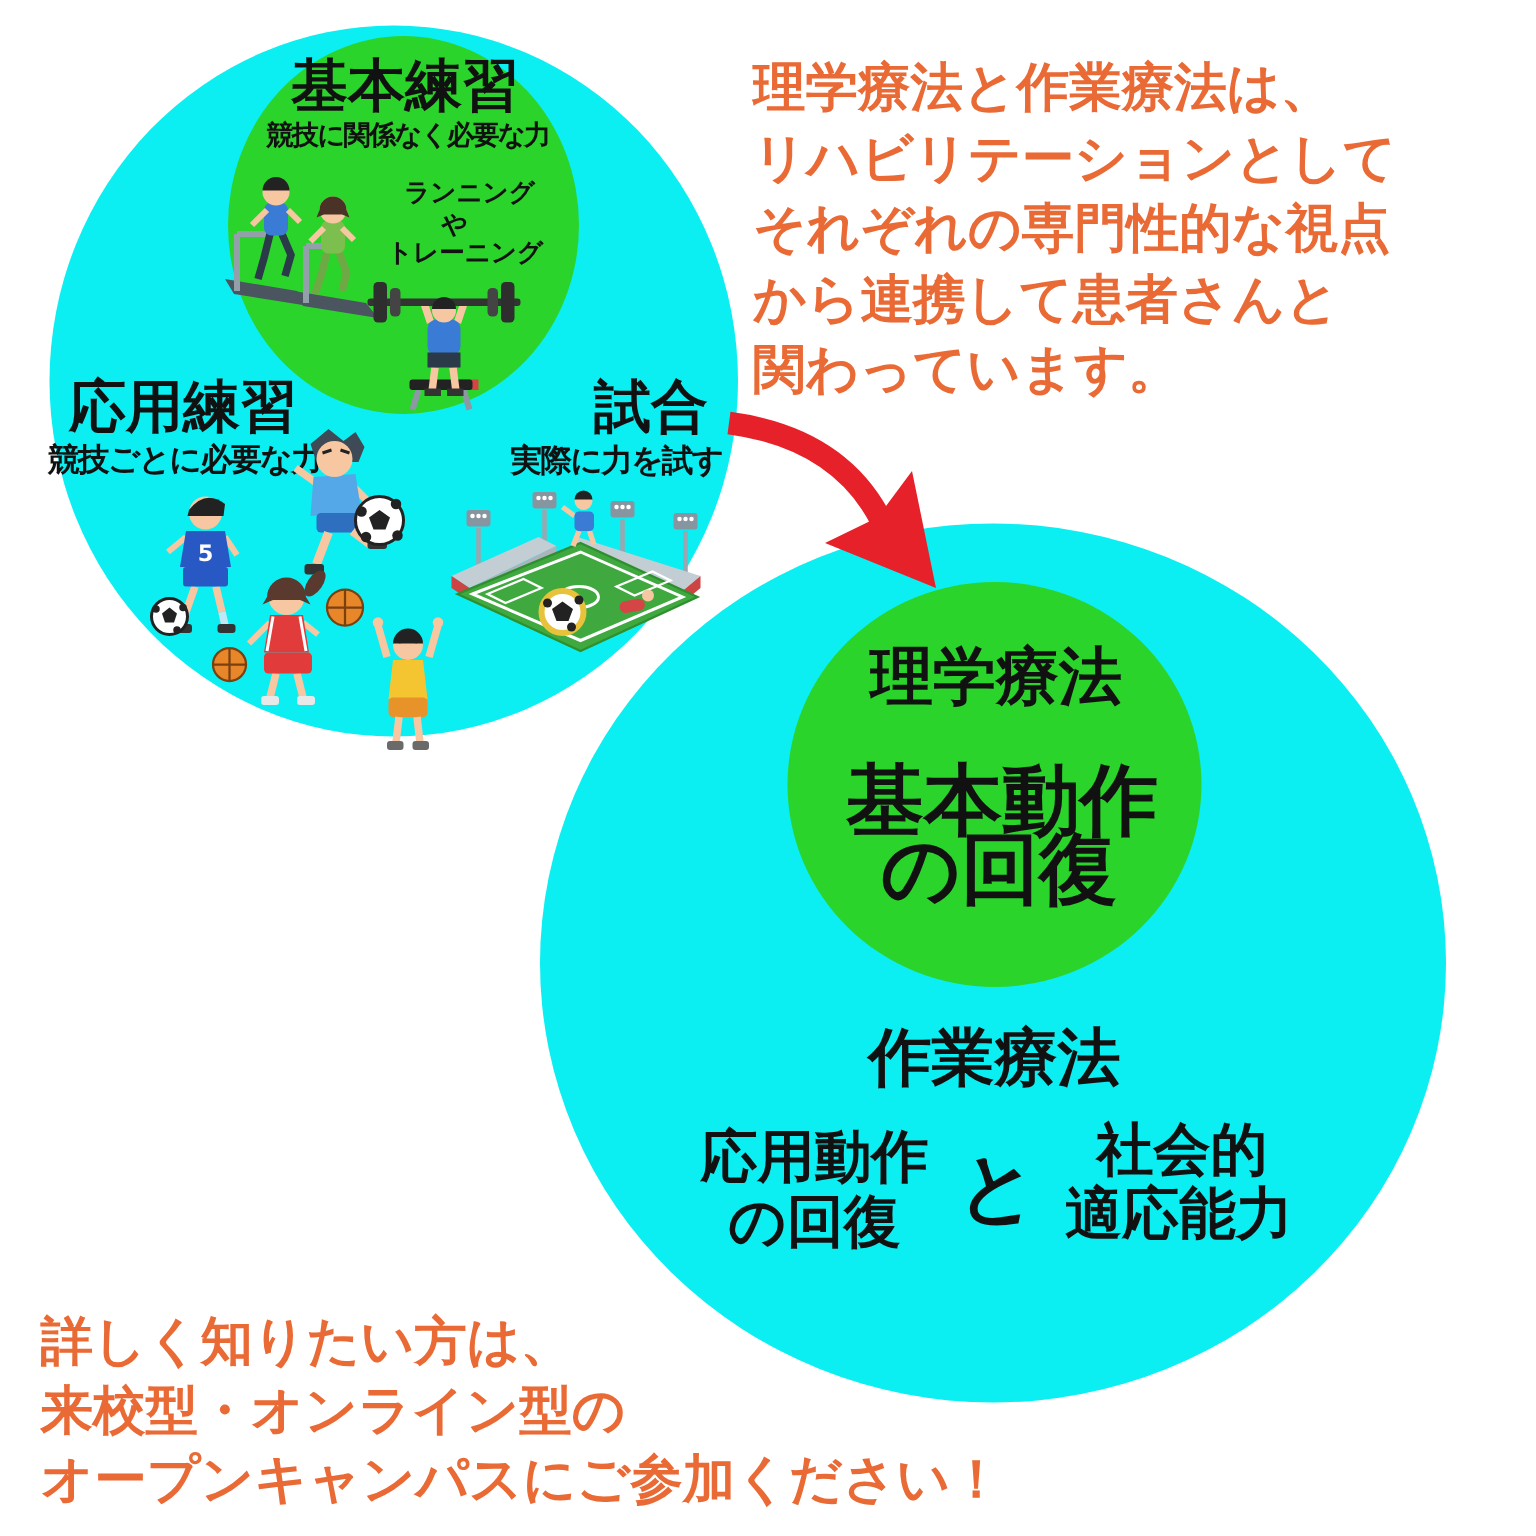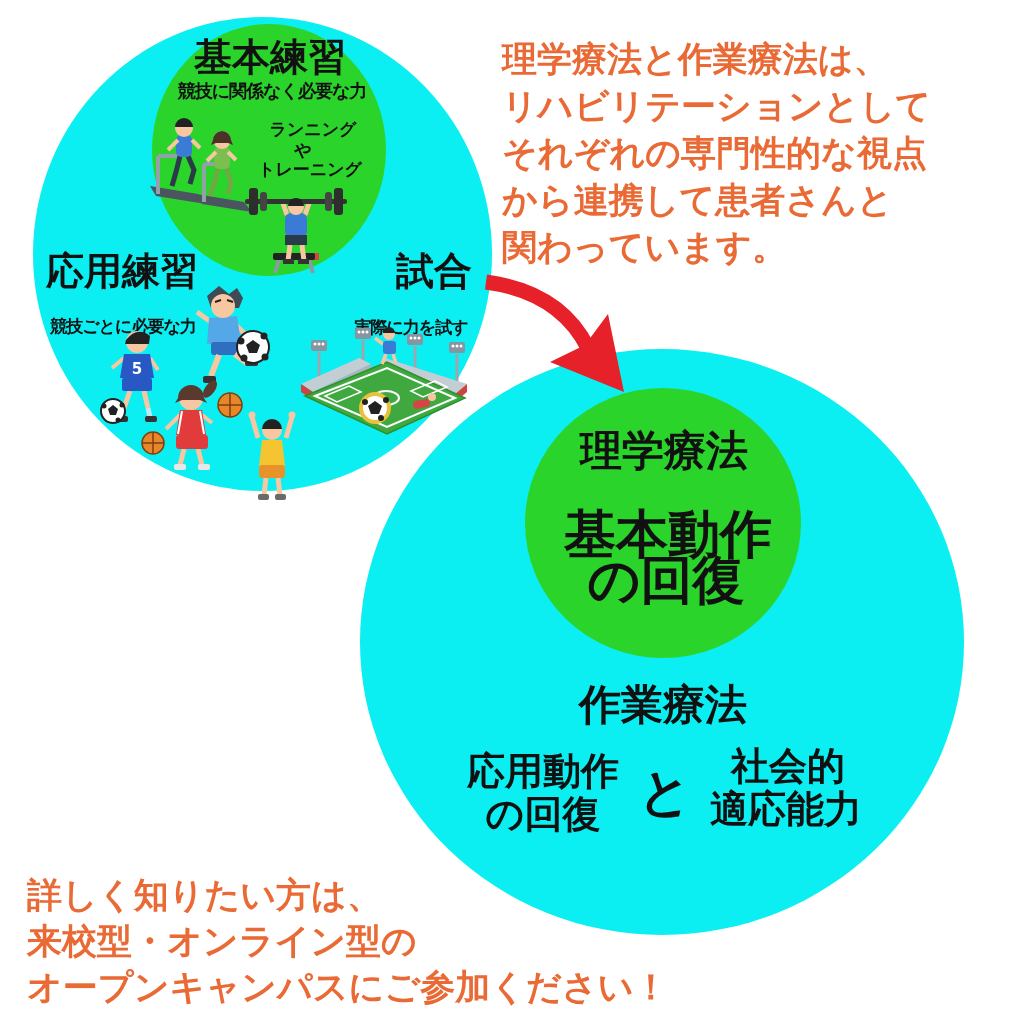--- a/index.html
+++ b/index.html
@@ -12,21 +12,21 @@
   .circle{position:absolute;border-radius:50%;}
   .cyan-circle{background:var(--cyan,#0BEFF2);}
   .green-circle{background:var(--green,#2BD42B);}
   .t{position:absolute;color:var(--text,#111111);white-space:nowrap;font-weight:bold;}
   .center{transform:translateX(-50%);text-align:center;}
   .ttl-lg{font-size:38px;line-height:42px;letter-spacing:0px;}
   .ttl-xl{font-size:42px;line-height:46px;}
   .ttl-md{font-size:52px;line-height:44px;}
   .ttl-sm{font-size:38px;line-height:42px;}
   .sub{font-size:18px;line-height:22px;letter-spacing:-1px;}
-  .sub2{font-size:17px;line-height:21px;letter-spacing:-1px;margin-top:20px;}
+  .sub2{font-size:21px;line-height:21px;letter-spacing:-1px;}
   .note{font-size:17px;line-height:20px;letter-spacing:0px;}
   .orange-block{position:absolute;color:var(--orange,#EA6A35);font-size:35px;line-height:47px;font-weight:bold;white-space:nowrap;}
   .cta-block{line-height:46px;}
   svg{position:absolute;overflow:visible;}
 </style>
 </head>
 <body>
 
 <div class="circle cyan-circle" style="left:33px;top:17px;width:459px;height:474px;"></div>
 <div class="circle green-circle" style="left:152px;top:24px;width:234px;height:252px;"></div>

